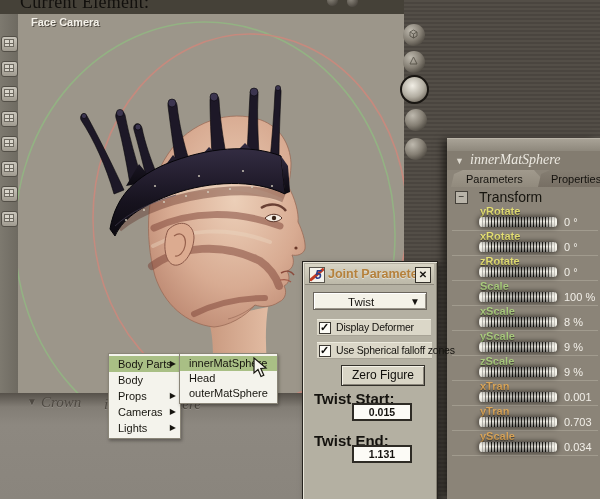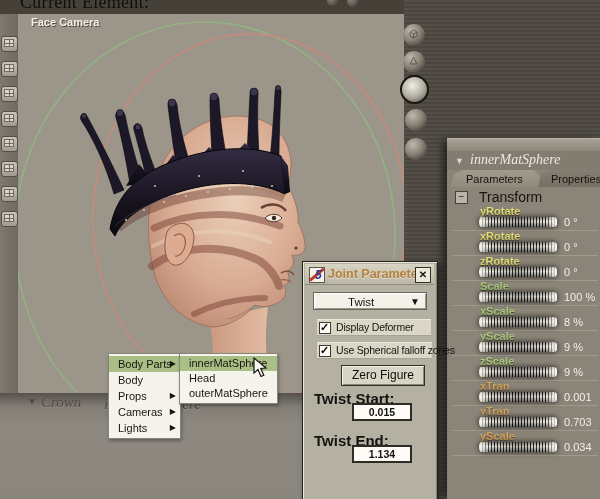--- a/index.html
+++ b/index.html
@@ -346,21 +346,21 @@
       <div class="chk-label">Display Deformer</div>
     </div>
     <div class="chk-row" style="top:80px;width:115px">
       <div class="chk">✓</div>
       <div class="chk-label">Use Spherical falloff zones</div>
     </div>
     <div class="zero-btn">Zero Figure</div>
     <div class="field-label" style="top:128px">Twist Start:</div>
     <div class="field-box" style="top:141px">0.015</div>
     <div class="field-label" style="top:170px">Twist End:</div>
-    <div class="field-box" style="top:183px">1.134</div>
+    <div class="field-box" style="top:183px">1.131</div>
   </div>
 
   <div class="menu menu-main">
     <div class="menu-item hl">
       <span>Body Parts</span>
       <span class="sub-arrow">▶</span>
     </div>
     <div class="menu-item">
       <span>Body</span>
     </div>

